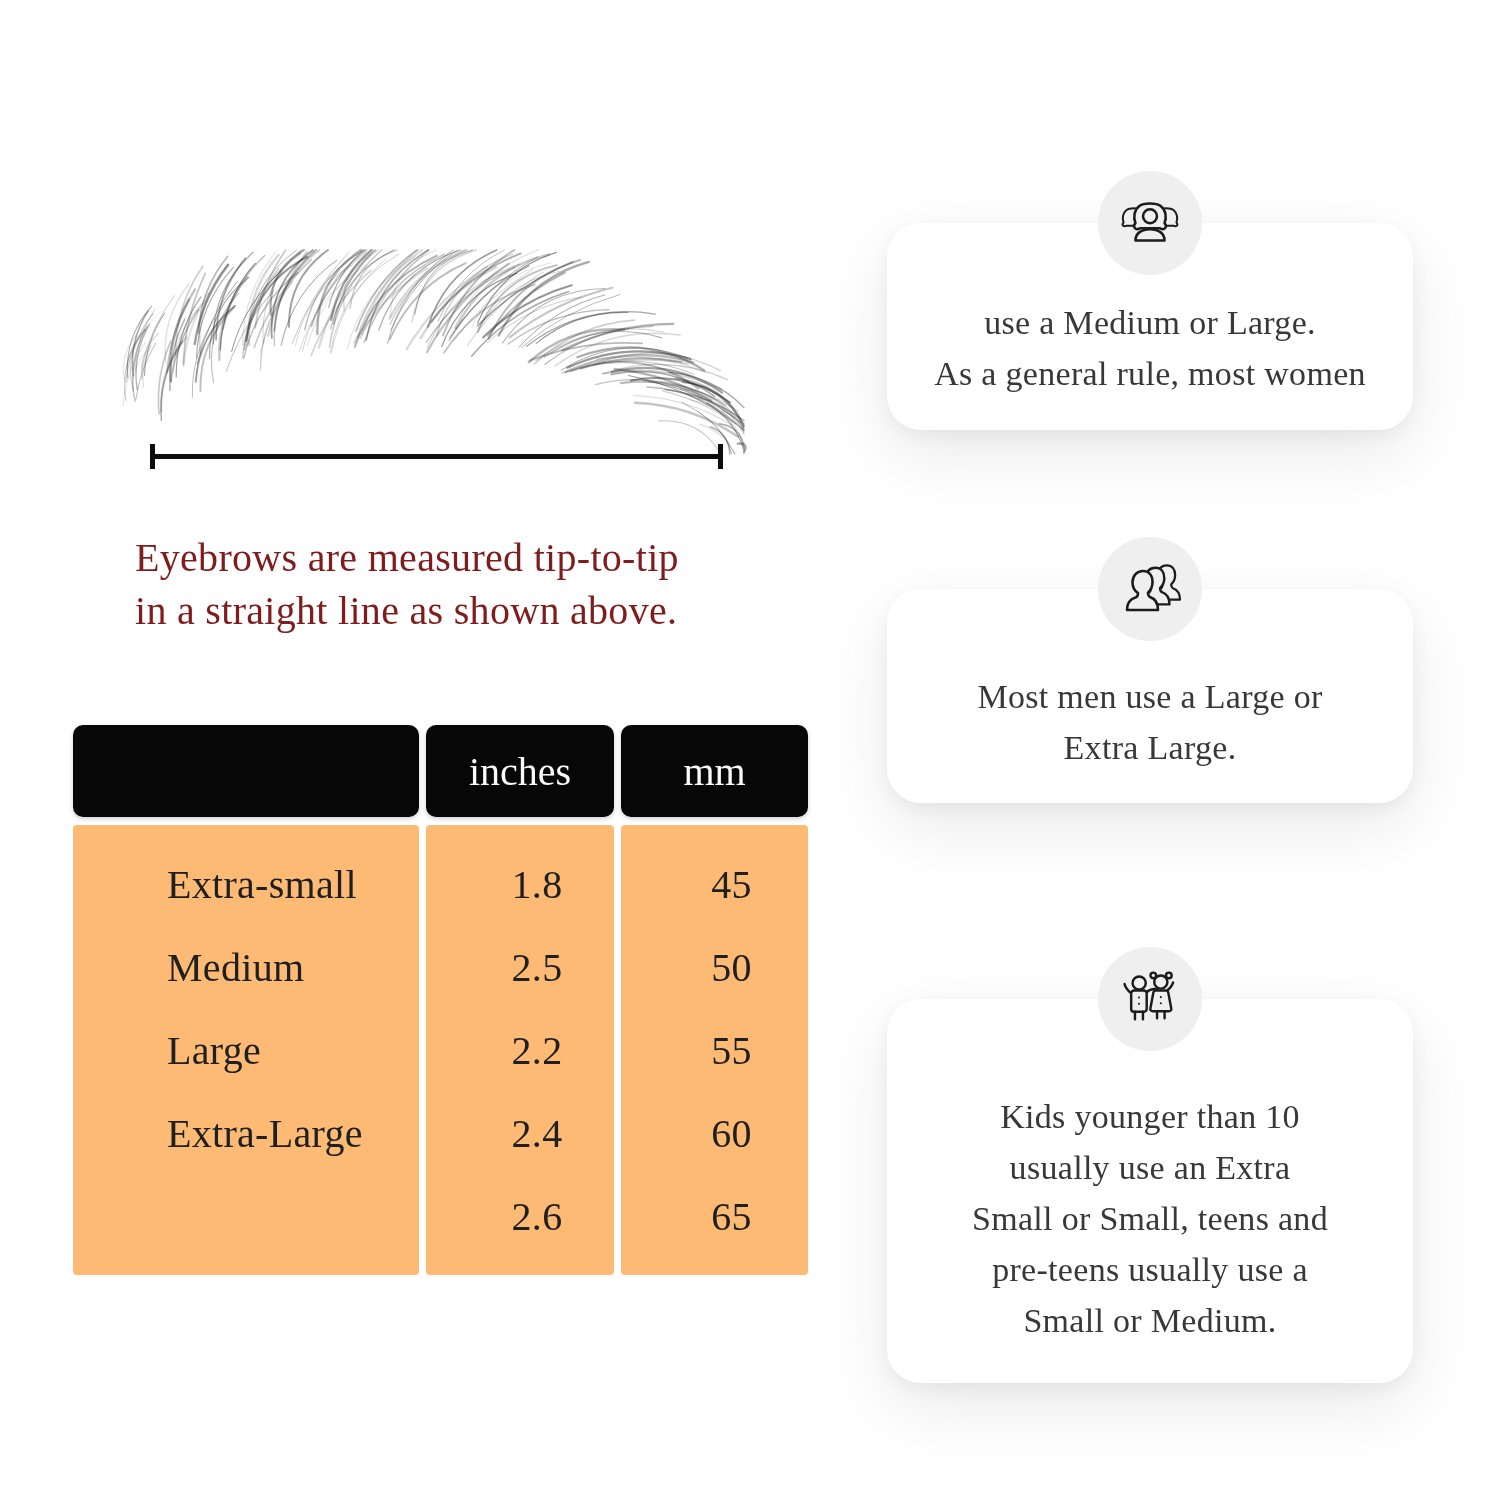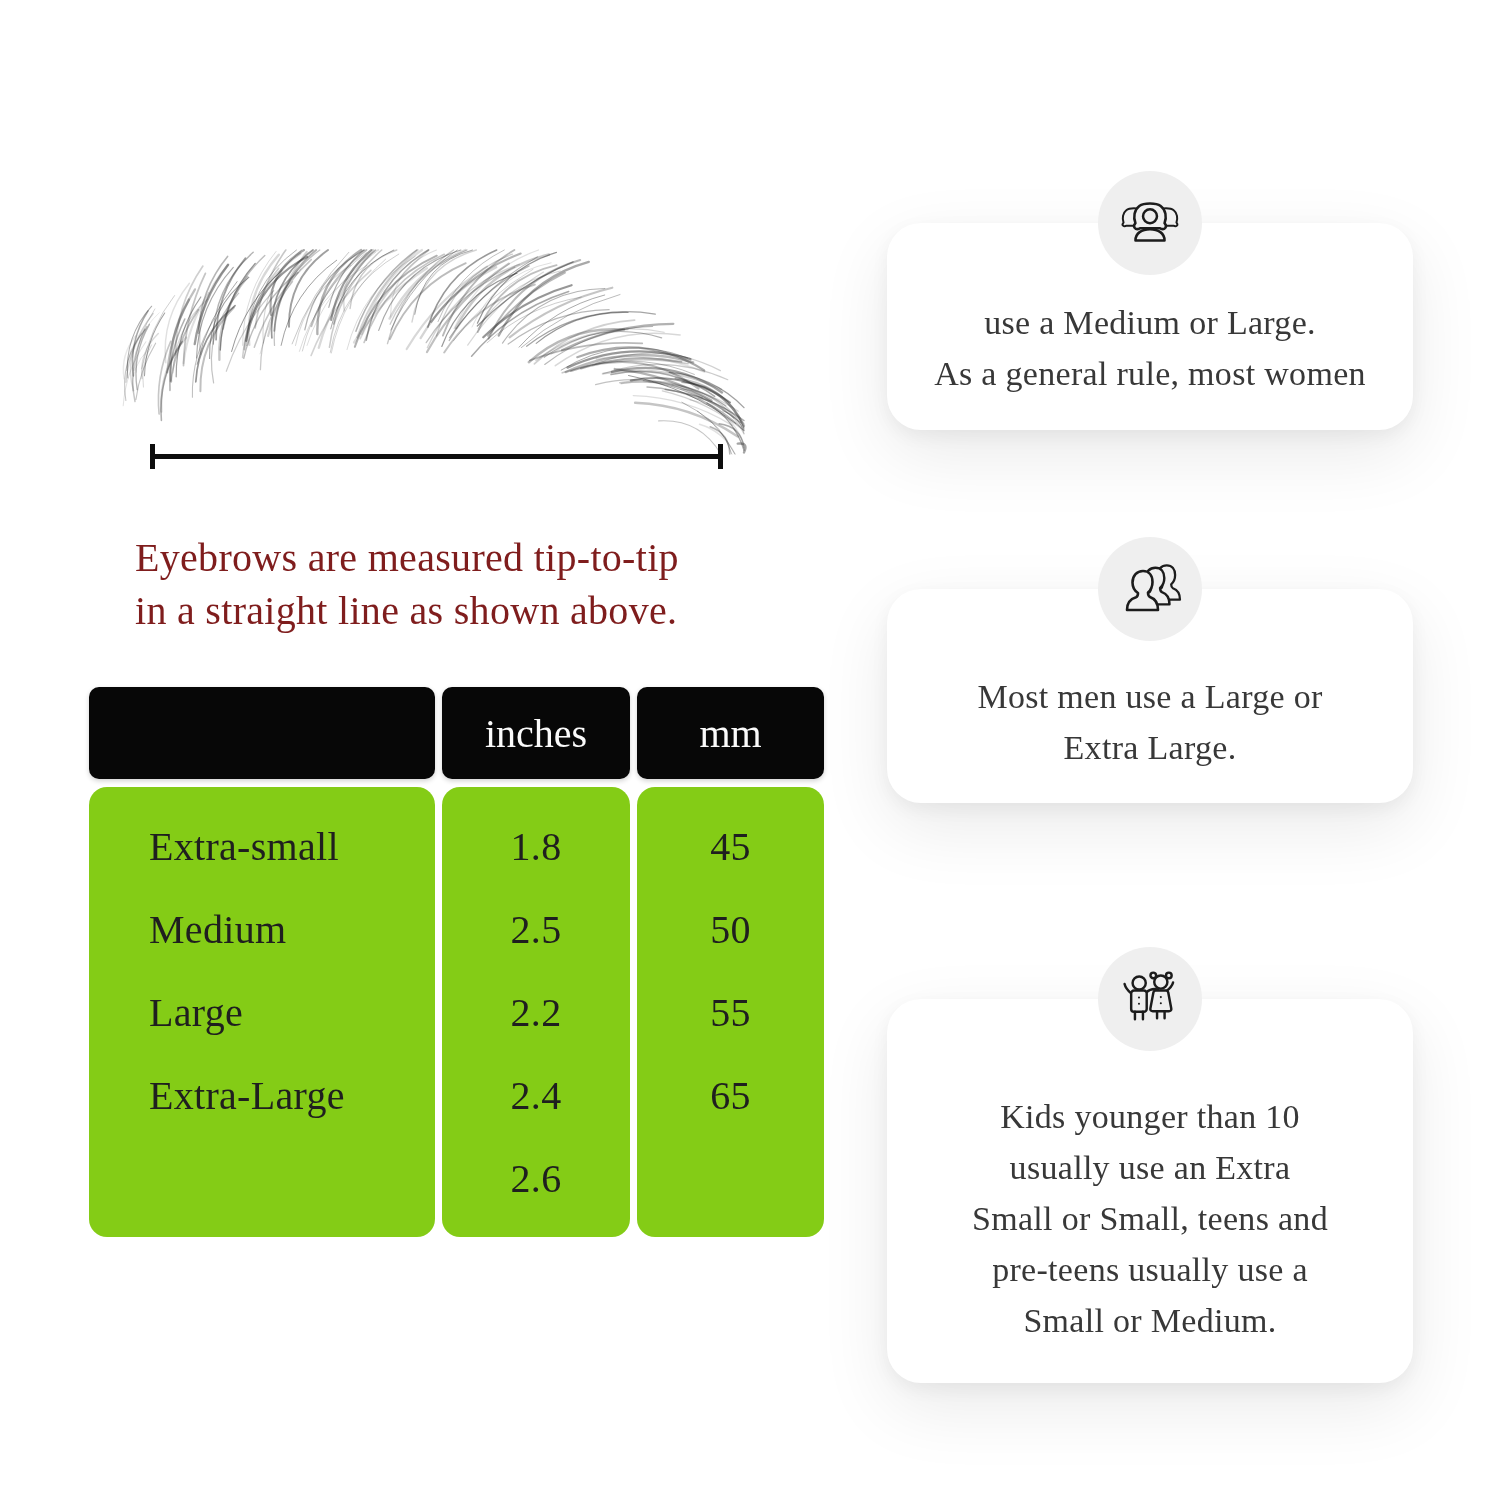--- a/index.html
+++ b/index.html
@@ -12,31 +12,31 @@
   .measure-line{position:absolute;left:152px;top:454px;width:569px;height:5px;background:#0d0d0d;}
   .measure-line .tick{position:absolute;top:-10px;width:5px;height:25px;background:#0d0d0d;}
   .measure-line .tick.left{left:-2px;}
   .measure-line .tick.right{right:-2px;}
   .caption{
     position:absolute;left:135px;top:531px;width:660px;margin:0;
     font-size:40px;line-height:53px;color:#7f1d1d;letter-spacing:.3px;
   }
   
   .size-table{
-    position:absolute;left:73px;top:687px;width:877px;
+    position:absolute;left:73px;top:725px;width:877px;
     display:grid;grid-template-columns:346px 188px 187px;column-gap:7px;
-    grid-template-rows:92px 450px;row-gap:8px;margin-left:16px;
+    grid-template-rows:92px 450px;row-gap:8px;
   }
   .th{
     background:#070707;border-radius:10px;display:flex;align-items:center;justify-content:center;
     color:#fafafa;font-size:40px;box-shadow:0 2px 5px rgba(0,0,0,.18);
   }
   .col-body{
-    background:#84cc16;border-radius:18px;padding-top:18px;box-sizing:border-box;
-    display:flex;flex-direction:column;
+    background:#fdba74;border-radius:4px;padding-top:18px;box-sizing:border-box;
+    display:flex;flex-direction:column;padding-left:34px;
   }
   .cell{
     height:83px;display:flex;align-items:center;justify-content:center;
     font-size:40px;color:#1f1f1f;letter-spacing:.3px;
   }
   .col-labels .cell{justify-content:flex-start;padding-left:60px;}
   
   .card{
     position:absolute;left:887px;width:526px;background:#ffffff;border-radius:34px;
     box-shadow:0 6px 18px rgba(0,0,0,.05),0 24px 70px rgba(0,0,0,.085);
@@ -289,20 +289,21 @@
       <div class="cell">1.8</div>
       <div class="cell">2.5</div>
       <div class="cell">2.2</div>
       <div class="cell">2.4</div>
       <div class="cell">2.6</div>
     </div>
     <div class="col-body">
       <div class="cell">45</div>
       <div class="cell">50</div>
       <div class="cell">55</div>
+      <div class="cell">60</div>
       <div class="cell">65</div>
     </div>
   </div>
 
   <div class="card card-women">
     <div class="badge">
       <svg width="62" height="58" viewBox="-32 -30 64 58">
         <g transform="translate(-16.5,-1) scale(0.8)">
           <path class="icon-fill-w" d="M -9.5,3.5 C -13.5,5.5 -16.5,2.5 -13.5,-0.5 C -15.5,-6 -14.5,-13 -10,-16.5 C -6,-19.8 6,-19.8 10,-16.5 C 14.5,-13 15.5,-6 13.5,-0.5 C 16.5,2.5 13.5,5.5 9.5,3.5 Z"></path>
         </g>

